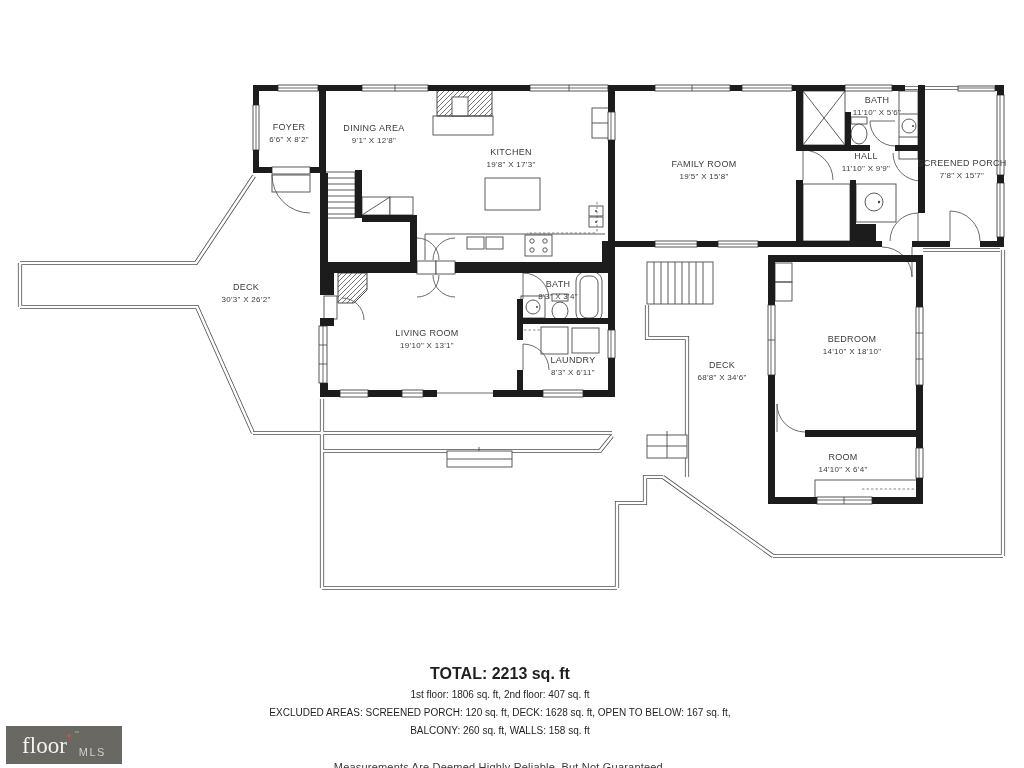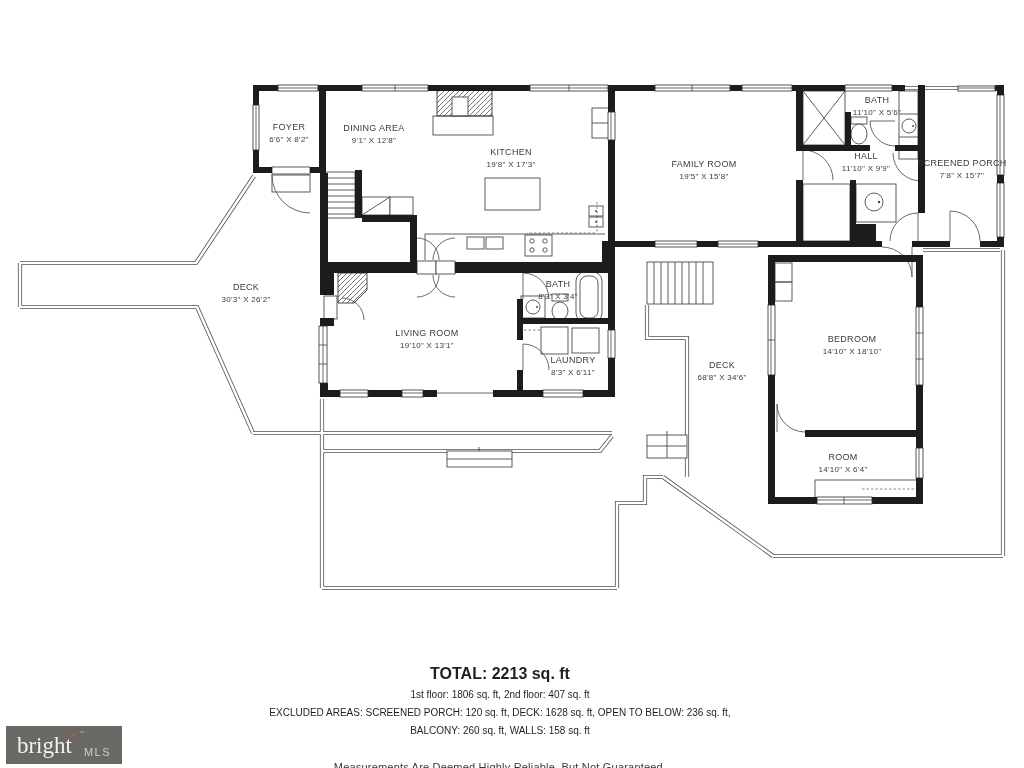--- a/index.html
+++ b/index.html
@@ -336,25 +336,25 @@
     <text class="rname" x="852" y="342">BEDROOM</text>
     <text class="rdims" x="852" y="354">14'10" X 18'10"</text>
     <text class="rname" x="843" y="460">ROOM</text>
     <text class="rdims" x="843" y="472">14'10" X 6'4"</text>
   </g>
 </svg>
 
 <div id="footer">
   <div class="l1">TOTAL: 2213 sq. ft</div>
   <div class="ln">1st floor: 1806 sq. ft, 2nd floor: 407 sq. ft</div>
-  <div class="ln">EXCLUDED AREAS: SCREENED PORCH: 120 sq. ft, DECK: 1628 sq. ft, OPEN TO BELOW: 236 sq. ft,</div>
+  <div class="ln">EXCLUDED AREAS: SCREENED PORCH: 120 sq. ft, DECK: 1628 sq. ft, OPEN TO BELOW: 167 sq. ft,</div>
   <div class="ln">BALCONY: 260 sq. ft, WALLS: 158 sq. ft</div>
   <div class="disc">Measurements Are Deemed Highly Reliable, But Not Guaranteed.</div>
 </div>
 
 <div id="logo">
   <span class="brand">
-    <span>bright</span>
+    <span>floor</span>
     <span class="star">✦</span>
     <span class="tm">™</span>
   </span>
   <span class="mls">MLS</span>
 </div>
 
 </body></html>

